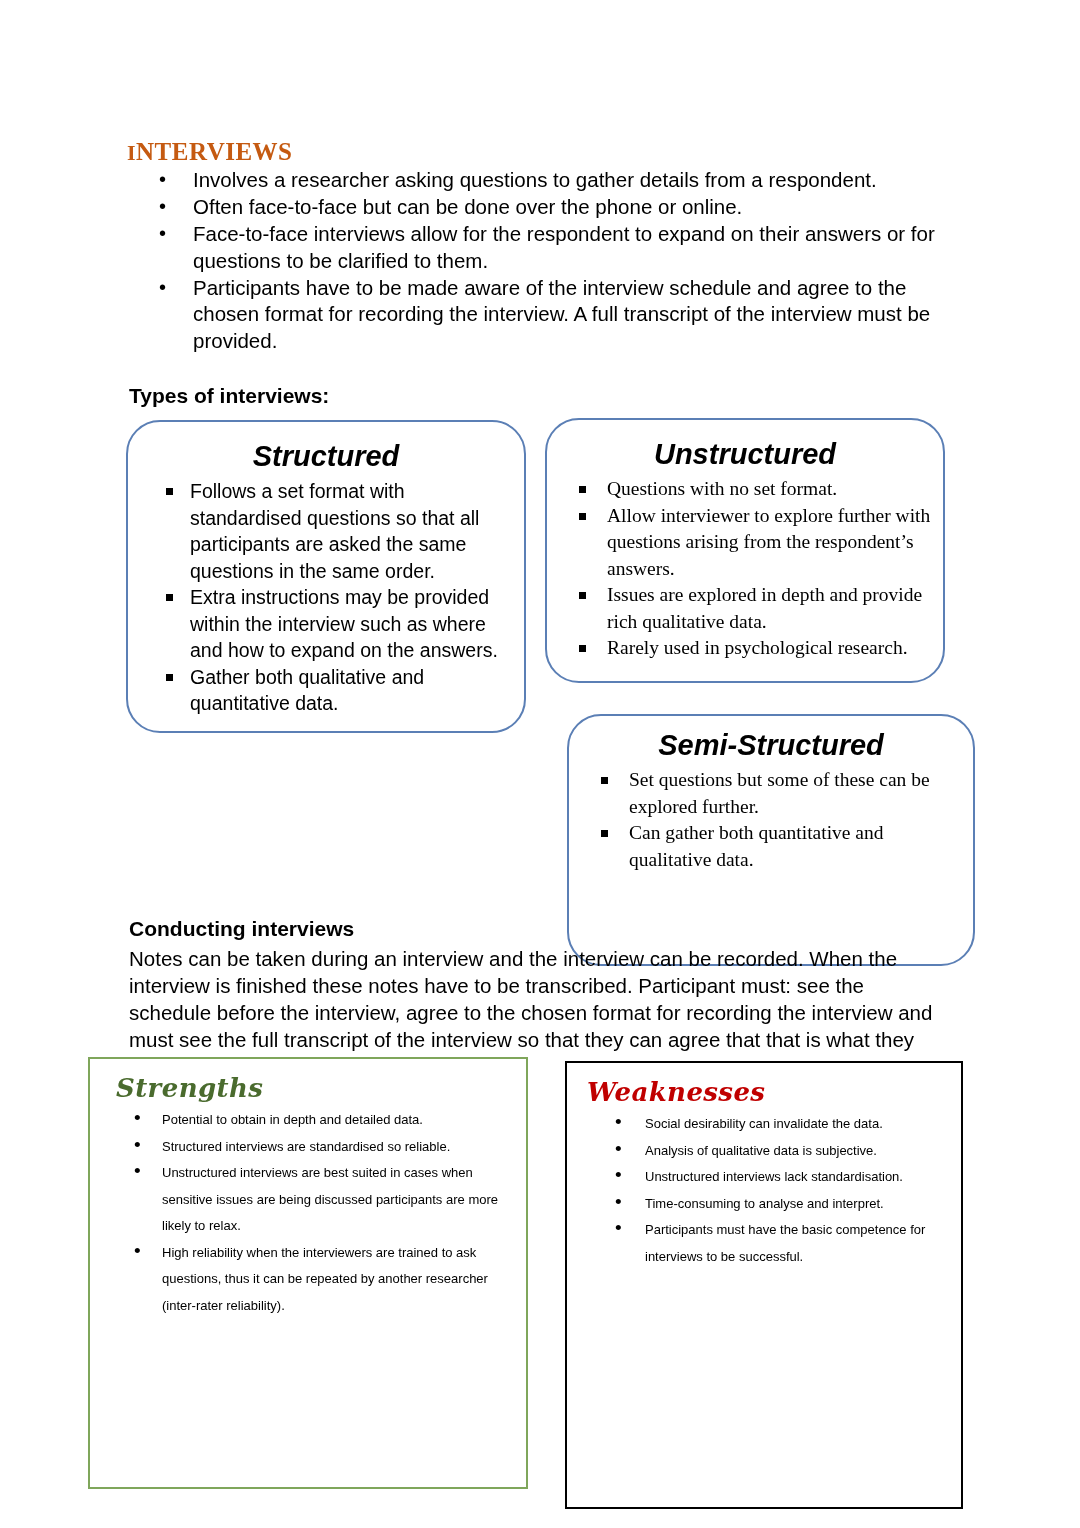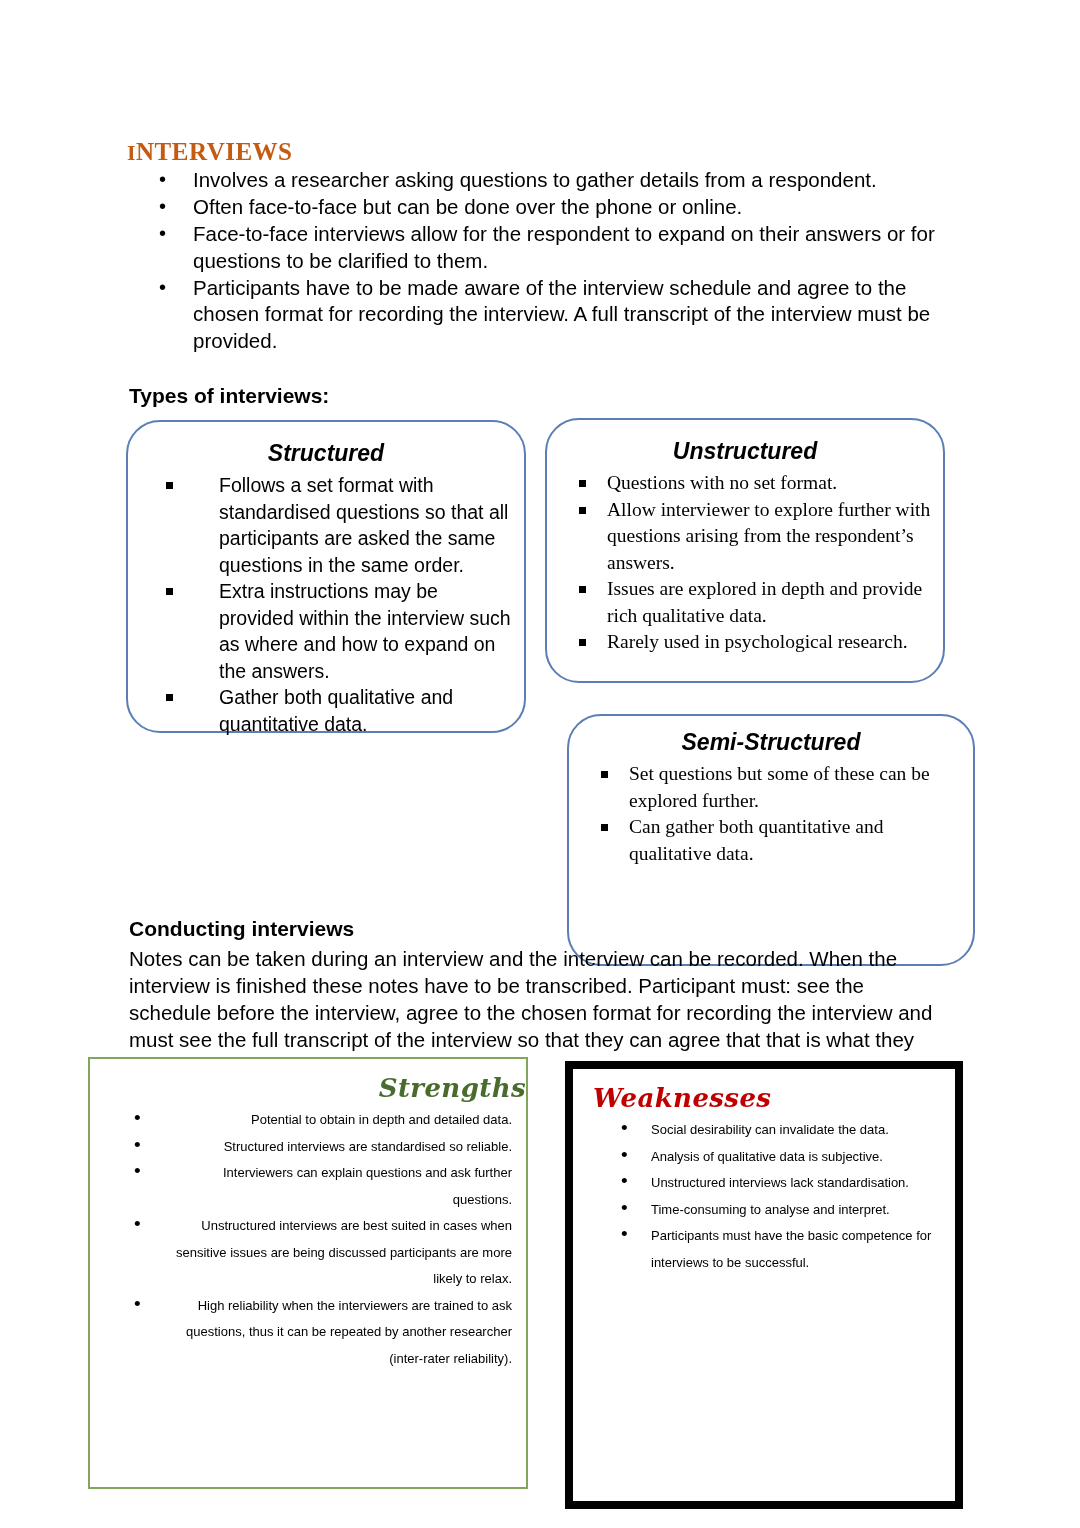--- a/index.html
+++ b/index.html
@@ -83,35 +83,35 @@
     box-sizing: border-box;
   }
   #box-structured   { left: 126px; top: 420px; width: 400px; height: 313px; }
   #box-unstructured { left: 545px; top: 418px; width: 400px; height: 265px; }
   #box-semi         { left: 567px; top: 714px; width: 408px; height: 252px; }
 
   .box-title {
     text-align: center;
     font-weight: bold;
     font-style: italic;
-    font-size: 23px;
+    font-size: 29px;
     margin: 18px 0 5px 0;
   }
   #box-semi .box-title { margin-top: 13px; }
 
   .sq-list {
     list-style: none;
     margin: 0;
     padding: 0 8px 0 0;
     font-size: 19.5px;
     line-height: 26.5px;
   }
   .sq-list li {
     position: relative;
-    padding-left: 91px;
+    padding-left: 62px;
     margin: 0;
   }
   .sq-list li::before {
     content: "";
     position: absolute;
     left: 38px;
     top: 10px;
     width: 7px;
     height: 7px;
     background: #000;
@@ -133,25 +133,24 @@
 
   
   .sw-box {
     position: absolute;
     box-sizing: border-box;
     background: #ffffff;
   }
   #box-strengths {
     left: 88px; top: 1057px; width: 440px; height: 432px;
     border: 2px solid #7FA65B;
-    text-align: right;
   }
   #box-weaknesses {
     left: 565px; top: 1061px; width: 398px; height: 448px;
-    border: 8px solid #000000;
+    border: 2px solid #000000;
   }
 
   .script-head {
     font-family: "DejaVu Serif", serif;
     font-style: italic;
     font-weight: bold;
     font-size: 26px;
     letter-spacing: 0.4px;
     margin: 14px 0 4px 26px;
   }
@@ -224,21 +223,20 @@
   </div>
 
   <div class="sec-heading" id="conducting-heading">Conducting interviews</div>
   <div id="conducting-para">Notes can be taken during an interview and the interview can be recorded. When the interview is finished these notes have to be transcribed. Participant must: see the schedule before the interview, agree to the chosen format for recording the interview and must see the full transcript of the interview so that they can agree that that is what they said.</div>
 
   <div class="sw-box" id="box-strengths">
     <div class="script-head" id="strengths-title">Strengths</div>
     <ul class="dot-list">
       <li>Potential to obtain in depth and detailed data.</li>
       <li>Structured interviews are standardised so reliable.</li>
-      <li>Interviewers can explain questions and ask further questions.</li>
       <li>Unstructured interviews are best suited in cases when sensitive issues are being discussed participants are more likely to relax.</li>
       <li>High reliability when the interviewers are trained to ask questions, thus it can be repeated by another researcher (inter-rater reliability).</li>
     </ul>
   </div>
 
   <div class="sw-box" id="box-weaknesses">
     <div class="script-head" id="weaknesses-title">Weaknesses</div>
     <ul class="dot-list">
       <li>Social desirability can invalidate the data.</li>
       <li>Analysis of qualitative data is subjective.</li>

